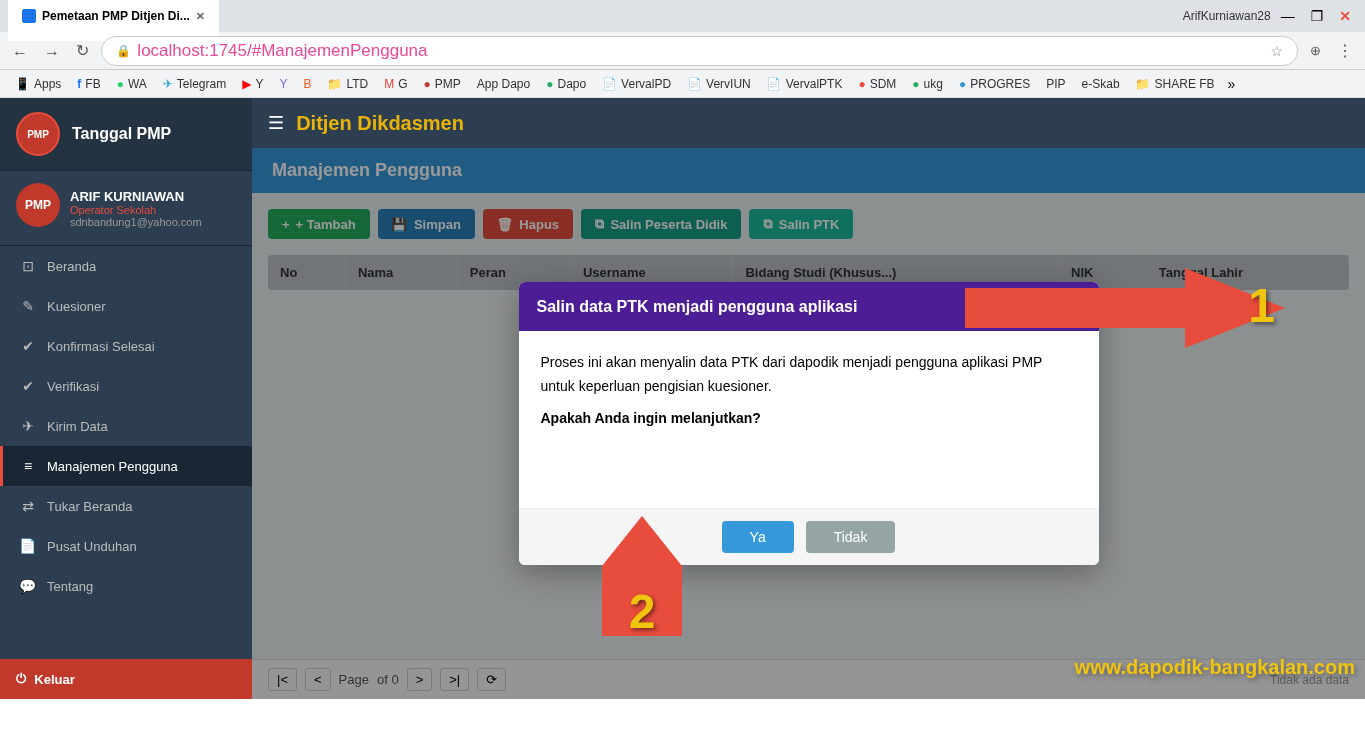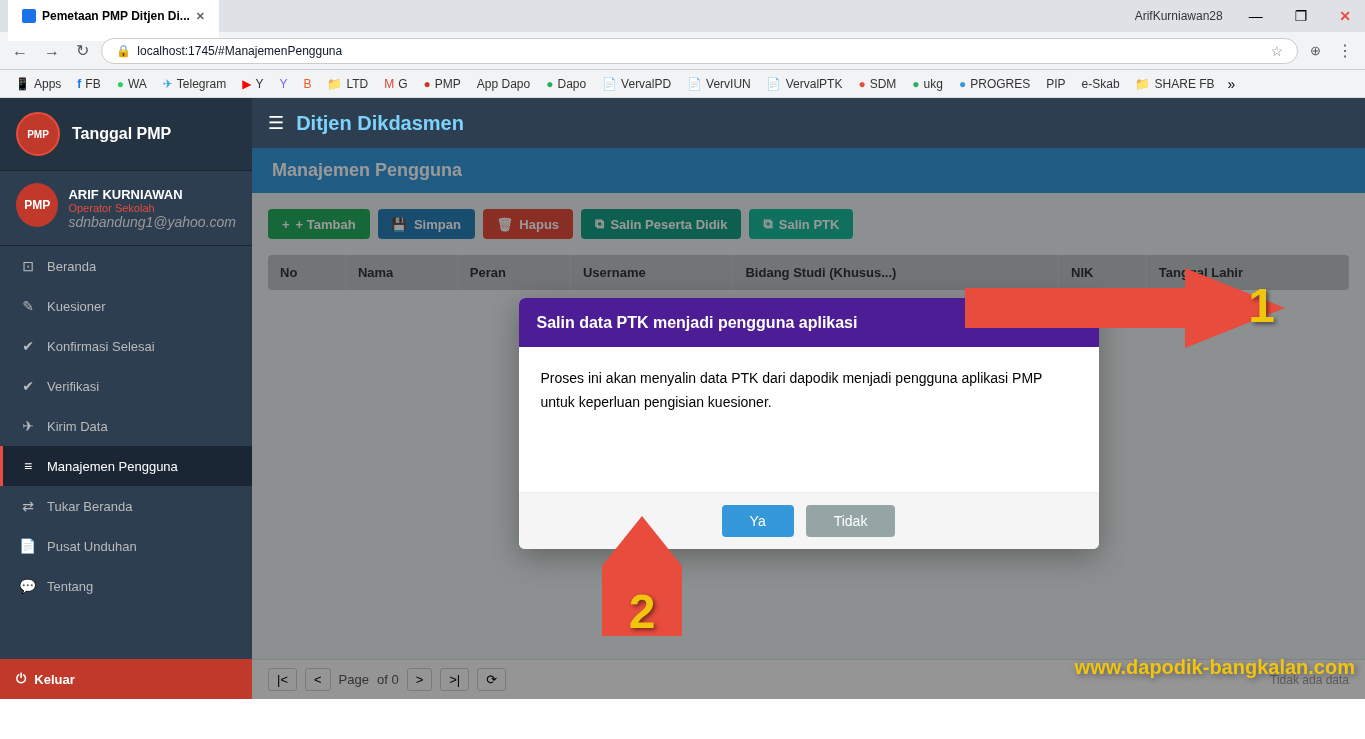--- a/index.html
+++ b/index.html
@@ -33,21 +33,21 @@
     }
     .tab-close {
       margin-left: auto;
       cursor: pointer;
       font-size: 11px;
       color: #666;
     }
     .browser-controls-right {
       display: flex;
       align-items: center;
-      gap: 20px;
+      gap: 4px;
       font-size: 12px;
     }
     .win-btn { font-size: 14px; cursor: pointer; padding: 2px 6px; }
 
     
     .browser-addressbar {
       background: #f1f3f4;
       height: 38px;
       display: flex;
       align-items: center;
@@ -68,21 +68,21 @@
       background: #fff;
       border: 1px solid #ccc;
       border-radius: 20px;
       padding: 4px 14px;
       font-size: 13px;
       display: flex;
       align-items: center;
       gap: 6px;
     }
     .address-lock { font-size: 12px; color: #555; }
-    .address-text { font-size: 12px; color: #0f172a; }
+    .address-text { font-size: 17px; color: #ec4899; }
     .address-star { margin-left: auto; font-size: 14px; color: #888; }
 
     
     .bookmarks-bar {
       background: #f1f3f4;
       height: 28px;
       display: flex;
       align-items: center;
       padding: 0 8px;
       gap: 2px;
@@ -151,21 +151,21 @@
       display: flex;
       align-items: center;
       justify-content: center;
       font-weight: bold;
       color: #fff;
       font-size: 12px;
       margin-bottom: 6px;
     }
     .profile-name { font-size: 13px; font-weight: bold; color: #fff; }
     .profile-role { font-size: 11px; color: #e74c3c; }
-    .profile-email { font-size: 14px; color: #999; font-style: italic; }
+    .profile-email { font-size: 11px; color: #999; }
 
     .sidebar-nav { flex: 1; }
     .nav-item {
       display: flex;
       align-items: center;
       gap: 10px;
       padding: 12px 16px;
       cursor: pointer;
       color: #bbb;
       font-size: 13px;
@@ -195,21 +195,21 @@
     }
     .topbar {
       background: #2c3e50;
       height: 50px;
       display: flex;
       align-items: center;
       padding: 0 16px;
       gap: 12px;
     }
     .topbar-menu { color: #fff; font-size: 18px; cursor: pointer; }
-    .topbar-title { color: #7dd3fc; font-size: 20px; font-weight: bold; }
+    .topbar-title { color: #eab308; font-size: 20px; font-weight: bold; }
 
     .content-area {
       flex: 1;
       padding: 0;
       position: relative;
     }
     .content-header {
       background: #3498db;
       padding: 12px 20px;
     }
@@ -614,20 +614,21 @@
       </div>
 
       <div class="modal-overlay">
         <div class="modal">
           <div class="modal-header">
             <span class="modal-title">Salin data PTK menjadi pengguna aplikasi</span>
             <button class="modal-close">×</button>
           </div>
           <div class="modal-body">
             <p>Proses ini akan menyalin data PTK dari dapodik menjadi pengguna aplikasi PMP untuk keperluan pengisian kuesioner.</p>
+            <p class="bold">Apakah Anda ingin melanjutkan?</p>
             <br>
           </div>
           <div class="modal-footer">
             <button class="btn-ya">Ya</button>
             <button class="btn-tidak">Tidak</button>
           </div>
         </div>
       </div>
 
       <div class="arrow-1">

